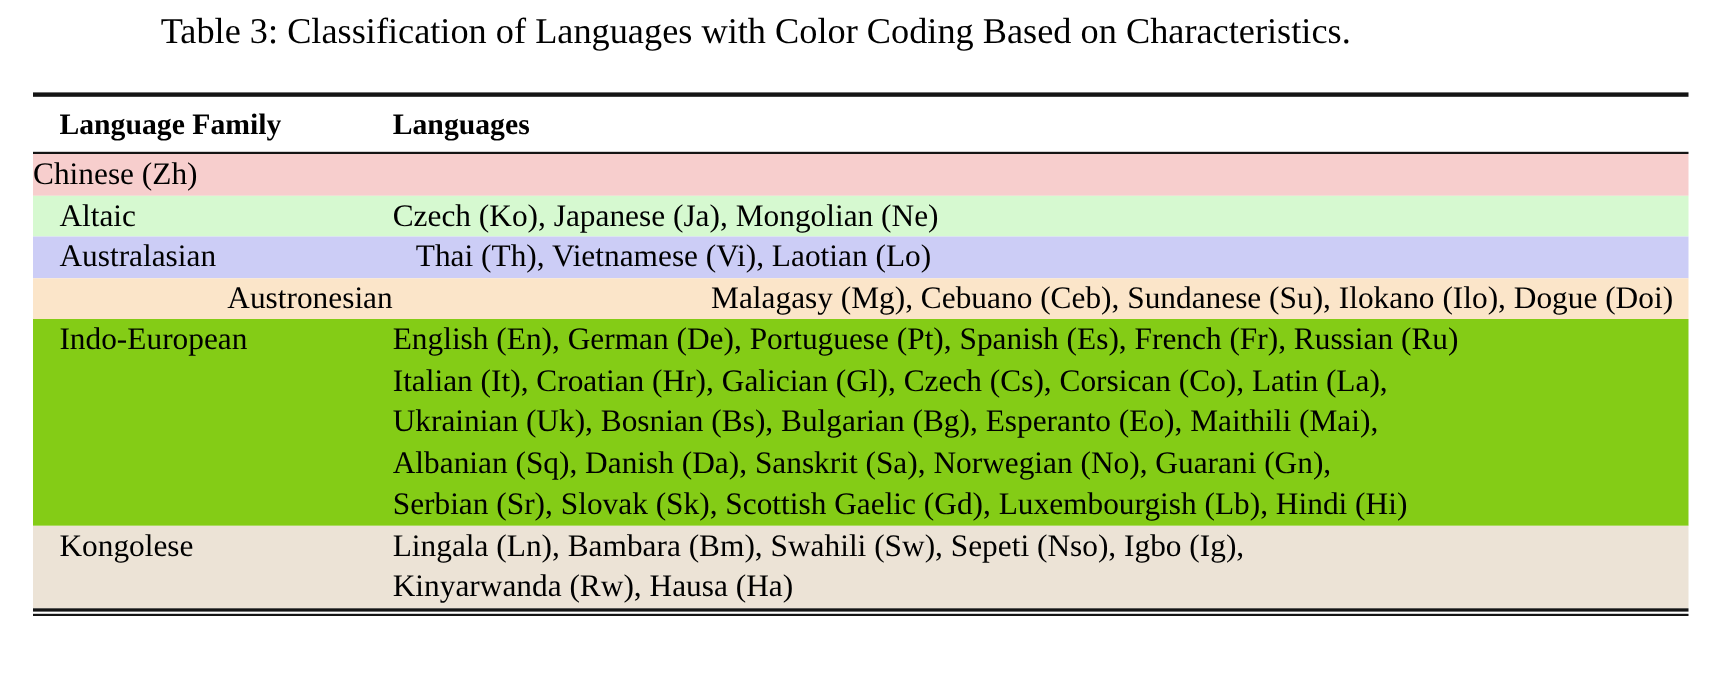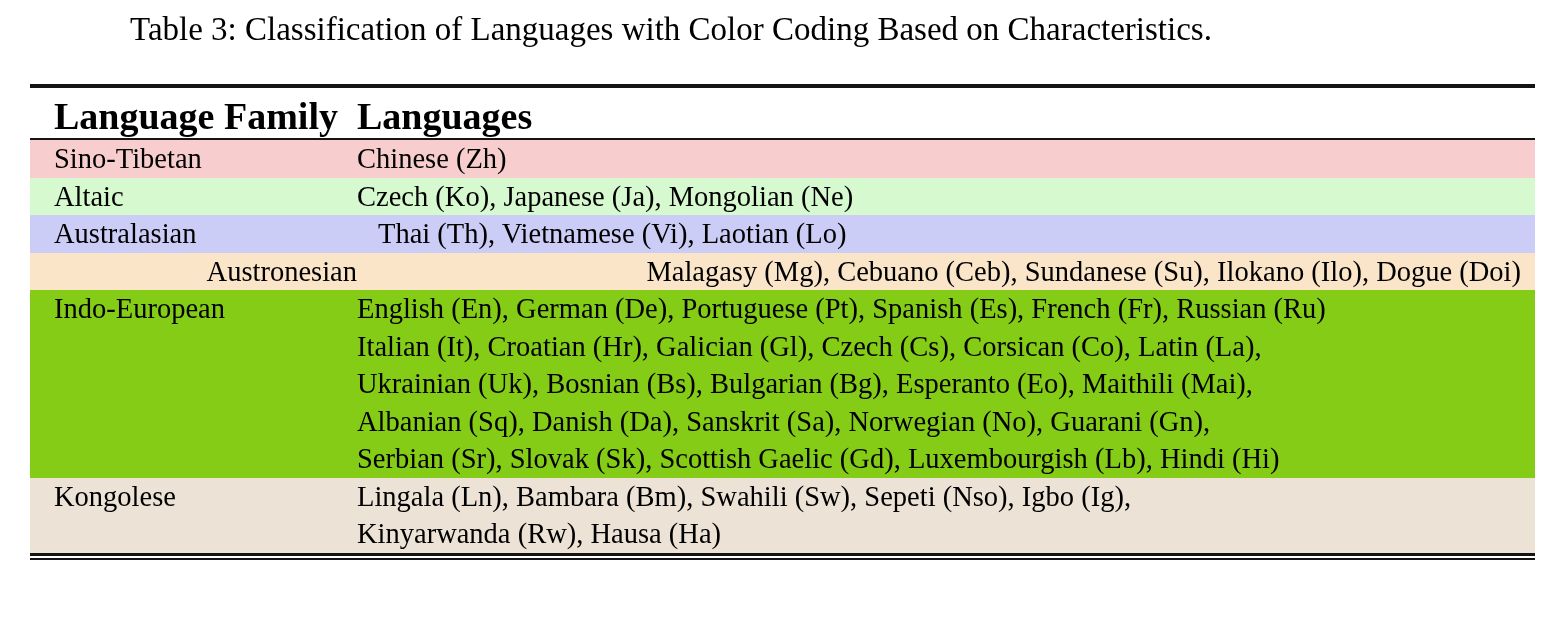--- a/index.html
+++ b/index.html
@@ -11,21 +11,21 @@
     width: 1558px;
     height: 617px;
     position: relative;
     font-family: "Liberation Serif", serif;
     color: #000000;
     overflow: hidden;
   }
   .caption {
     position: absolute;
     top: 7px;
-    left: 0;
+    left: 16px;
     width: 1342px;
     text-align: center;
     font-size: 33px;
     line-height: 44px;
     white-space: nowrap;
   }
   .table-wrap {
     position: absolute;
     left: 30px;
     top: 84px;
@@ -47,23 +47,23 @@
     height: 3px;
     background: #141414;
   }
   .bottom-rule-2 {
     height: 2px;
     background: #141414;
   }
   .header-row {
     display: flex;
     height: 50px;
-    align-items: flex-end;
+    align-items: center;
     font-weight: bold;
-    font-size: 38px;
+    font-size: 27px;
   }
   .row {
     display: flex;
     align-items: flex-start;
     font-size: 28.5px;
     line-height: 37.5px;
   }
   .cell-family {
     flex: 0 0 327px;
     width: 327px;
@@ -91,21 +91,20 @@
   <div class="rule-thick"></div>
 
   <div class="header-row">
     <div class="cell-family">Language Family</div>
     <div class="cell-langs">Languages</div>
   </div>
 
   <div class="rule-thin"></div>
 
   <div class="row" style="background-color: rgb(247, 206, 205);">
-    <div class="cell-family">Sino-Tibetan</div>
     <div class="cell-langs">
       <div class="lang-line">Chinese (Zh)</div>
     </div>
   </div>
 
   <div class="row" style="background-color: rgb(214, 249, 208);">
     <div class="cell-family">Altaic</div>
     <div class="cell-langs">
       <div class="lang-line">Czech (Ko), Japanese (Ja), Mongolian (Ne)</div>
     </div>

